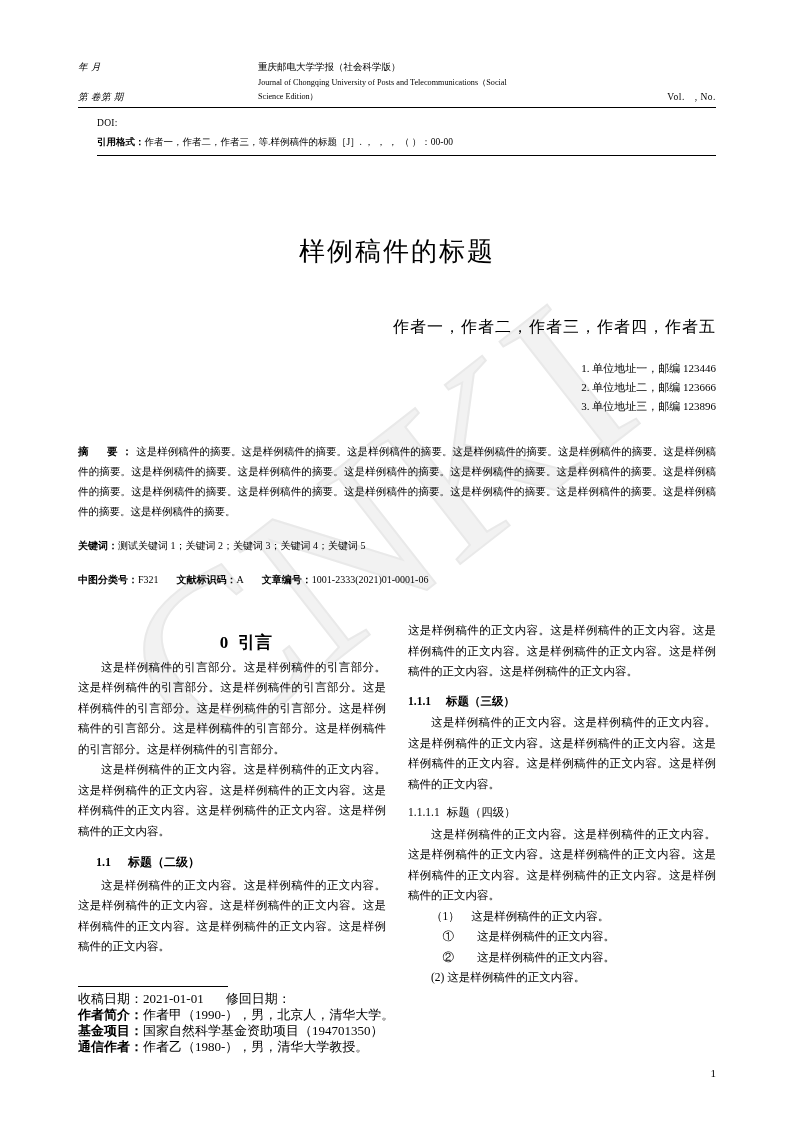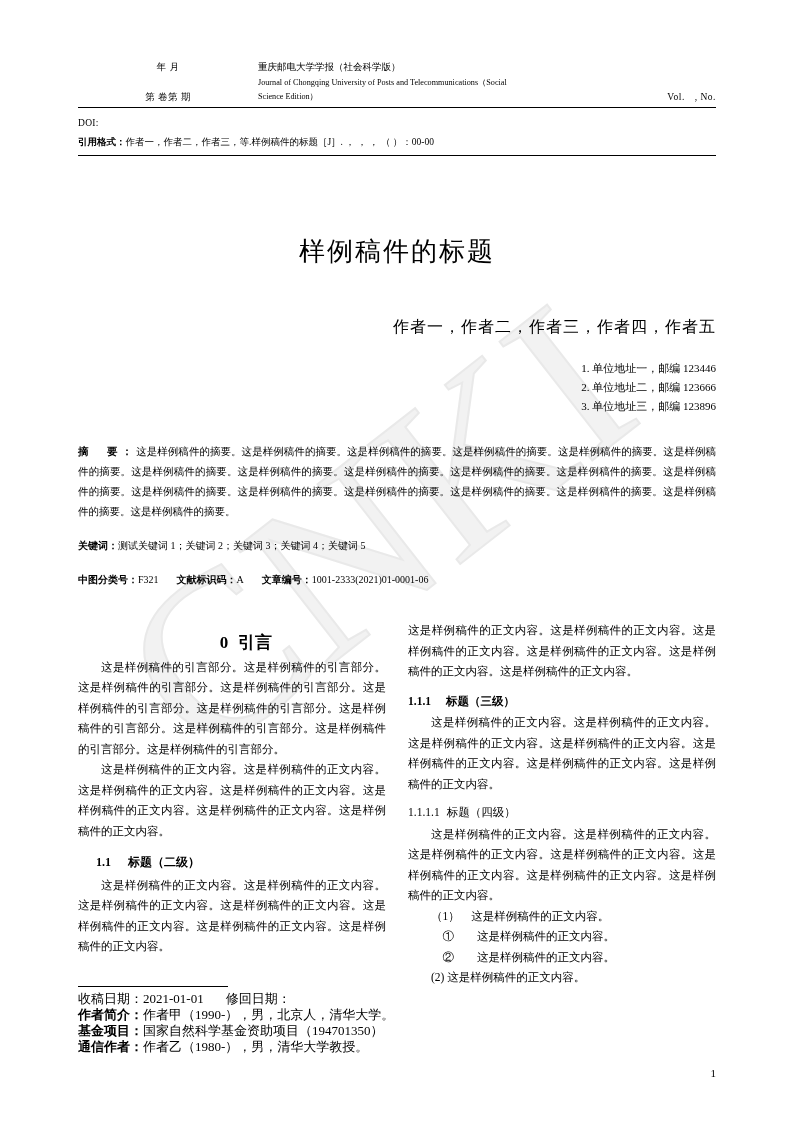--- a/index.html
+++ b/index.html
@@ -42,38 +42,39 @@
   }
   .mast-row {
     display: flex;
     align-items: flex-end;
     justify-content: space-between;
     font-size: 9.5px;
     line-height: 14px;
   }
   .mast-row-1 { padding-bottom: 2px; }
   .mast-row-2 { padding-bottom: 3px; }
-  .mast-left { width: 180px; text-align: center; letter-spacing: 0.5px; }
+  .mast-left { width: 180px; text-align: left; letter-spacing: 0.5px; font-style: italic; }
   .mast-center { flex: 1; }
   .mast-right { width: 180px; text-align: right; letter-spacing: 0.5px; }
   .mast-center-1 { font-size: 9.5px; }
   .mast-center-2 { font-size: 8.2px; }
   .mast-rule {
     border-bottom: 1.1px solid #000;
     margin-top: 0px;
     width: 100%;
   }
 
   
   .doi-block {
     position: relative;
     z-index: 2;
     margin-top: 7px;
     font-size: 9.5px;
     line-height: 17px;
+    margin-left: 19px;
   }
   .doi-line { letter-spacing: 0.3px; }
   .cite-line { margin-top: 2px; }
   .cite-label { font-weight: bold; }
   .doi-rule {
     border-bottom: 1.1px solid #000;
     margin-top: 4px;
     width: 100%;
   }
 

